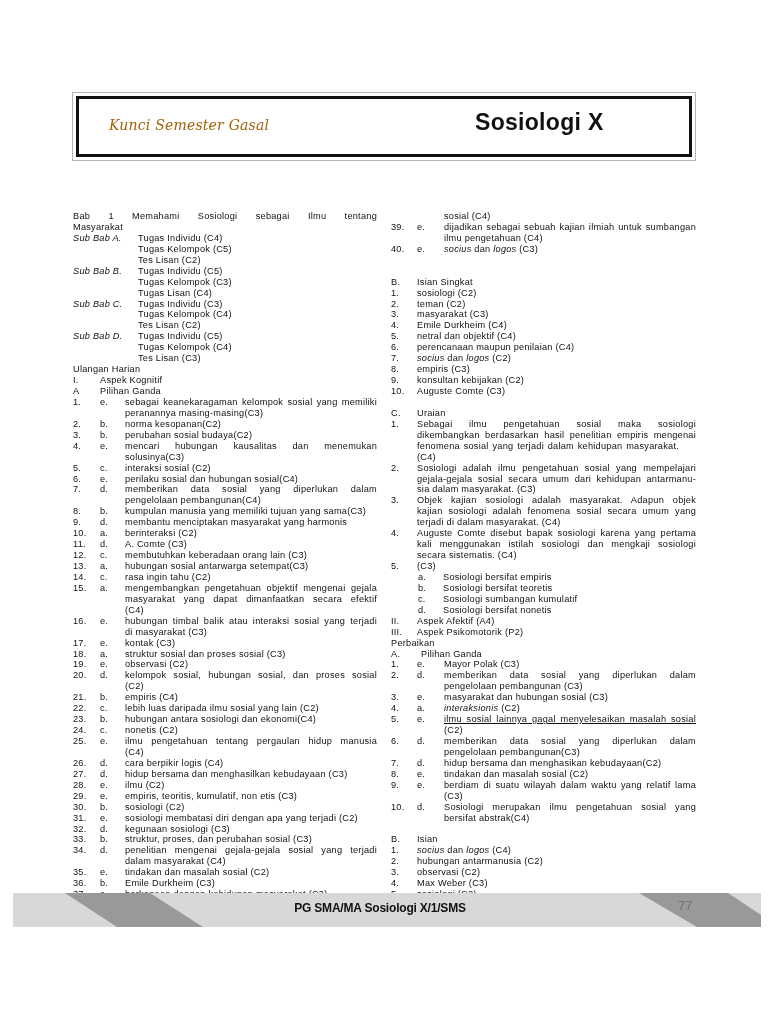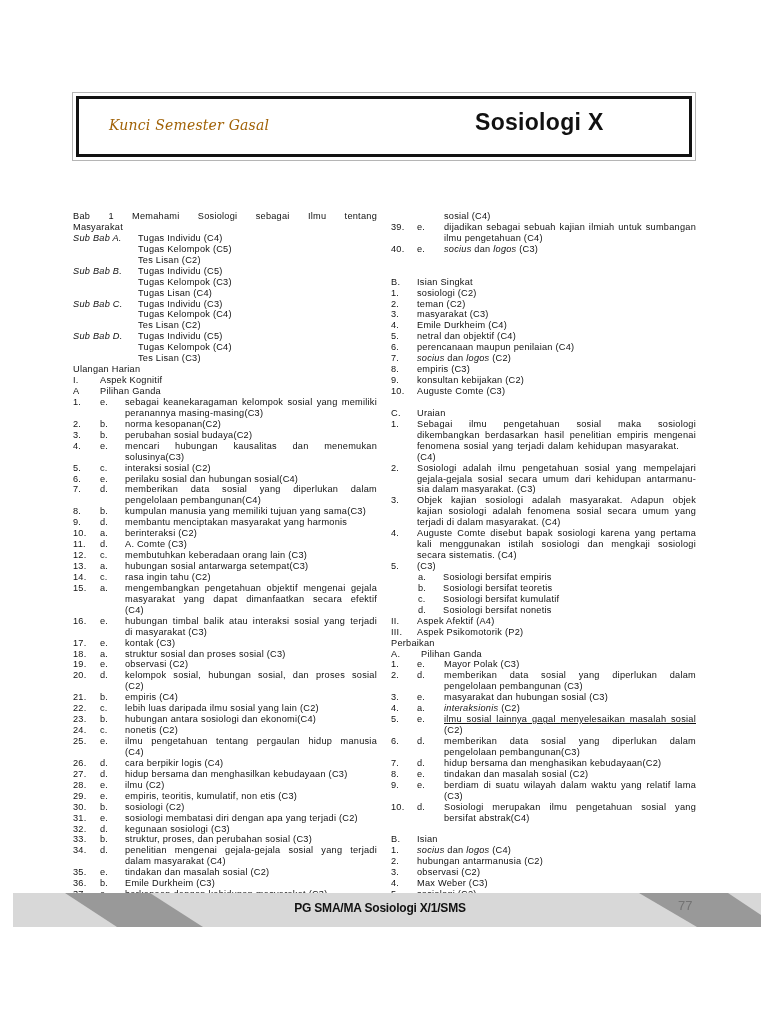--- a/index.html
+++ b/index.html
@@ -453,21 +453,21 @@
       <div class="ln">
         <span class="sub5-l">a.</span>
         <span class="sub5-t">Sosiologi bersifat empiris</span>
       </div>
       <div class="ln">
         <span class="sub5-l">b.</span>
         <span class="sub5-t">Sosiologi bersifat teoretis</span>
       </div>
       <div class="ln">
         <span class="sub5-l">c.</span>
-        <span class="sub5-t">Sosiologi bersifat kumulatif</span>
+        <span class="sub5-t">Sosiologi sumbangan kumulatif</span>
       </div>
       <div class="ln">
         <span class="sub5-l">d.</span>
         <span class="sub5-t">Sosiologi bersifat nonetis</span>
       </div>
     </div>
 
   <div class="ln">
       <span class="c1">II.</span>
       <span class="r-c2">Aspek Afektif (A4)</span>

